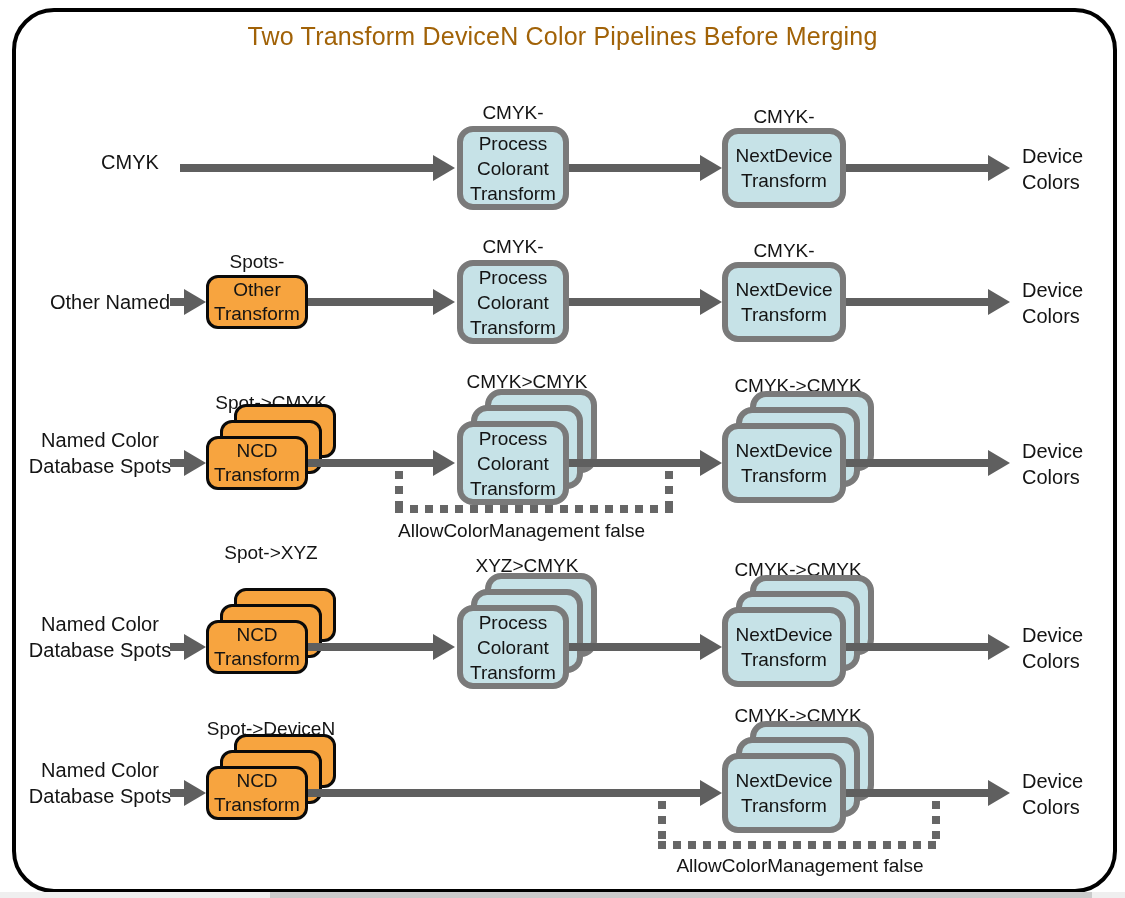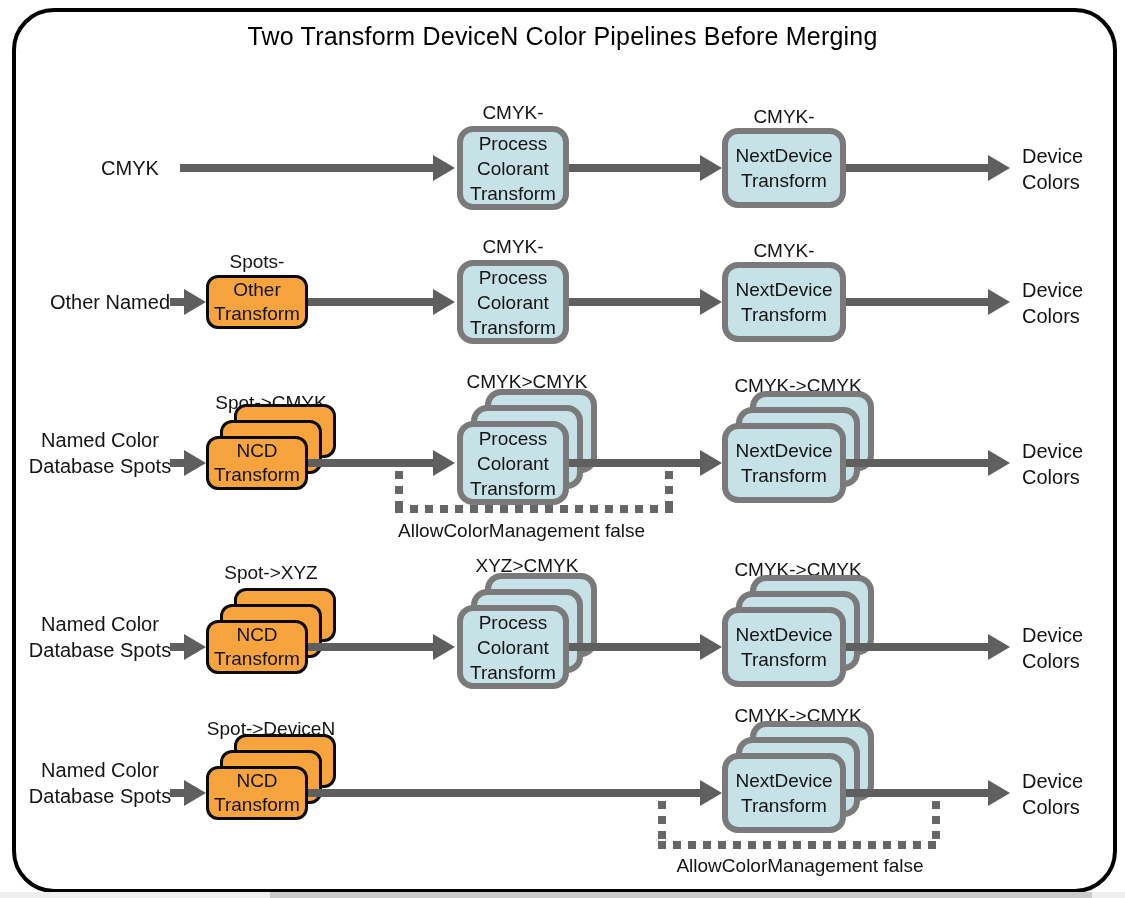--- a/index.html
+++ b/index.html
@@ -7,21 +7,21 @@
     width:1125px;height:898px;background:#ffffff;position:relative;
     font-family:"Liberation Sans", sans-serif;color:#141414;overflow:hidden;
   }
   #canvas{position:absolute;inset:0;}
   .frame{
     position:absolute;left:12px;top:8px;width:1097px;height:877px;
     border:4px solid #000;border-radius:42px;background:transparent;
   }
   .title{
     position:absolute;left:0;top:22px;width:1125px;text-align:center;
-    font-size:25px;letter-spacing:0.2px;color:#000000;
+    font-size:25px;letter-spacing:0.2px;color:#a16207;
   }
   .srclabel{position:absolute;text-align:center;font-size:20px;line-height:26px;}
   .sinklabel{position:absolute;text-align:left;font-size:20px;line-height:26px;}
   .shaft{position:absolute;height:8px;background:#5f5f5f;}
   .head{
     position:absolute;width:0;height:0;
     border-left:22px solid #5f5f5f;border-top:13px solid transparent;border-bottom:13px solid transparent;
   }
   .bluebox{
     position:absolute;background:#c6e2e7;border:6px solid #7a7a7a;border-radius:16px;
@@ -40,21 +40,21 @@
   .strip-light{position:absolute;left:0;top:892px;width:1125px;height:6px;background:#efefef;}
   .strip-dark{position:absolute;left:270px;top:892px;width:822px;height:6px;background:#cbcbcb;}
 </style>
 </head>
 <body>
 
 <div id="canvas">
   <div class="frame"></div>
   <div class="title">Two Transform DeviceN Color Pipelines Before Merging</div>
 
-  <div class="srclabel" style="left:50px;top:155px;width:160px;">
+  <div class="srclabel" style="left:50px;top:149px;width:160px;">
     <div>CMYK</div>
   </div>
   <div class="shaft" style="left:180px;top:164px;width:253px;"></div>
   <div class="head" style="left:433px;top:155px;"></div>
 
   <div class="convlabel" style="left:457px;top:102px;width:112px;">CMYK-&gt;CMYK</div>
   <div class="bluebox" style="left:457px;top:126px;width:112px;height:84px;">
     <div>Process</div>
     <div>Colorant</div>
     <div>Transform</div>
@@ -164,21 +164,21 @@
   <div class="dot-v" style="left:665px;top:471px;height:38px;"></div>
   <div class="note" style="left:398px;top:520px;">AllowColorManagement false</div>
 
   <div class="srclabel" style="left:20px;top:611px;width:160px;">
     <div>Named Color</div>
     <div>Database Spots</div>
   </div>
   <div class="shaft" style="left:170px;top:643px;width:14px;"></div>
   <div class="head" style="left:184px;top:634px;"></div>
 
-  <div class="convlabel" style="left:206px;top:562px;width:130px;">Spot-&gt;XYZ</div>
+  <div class="convlabel" style="left:206px;top:542px;width:130px;">Spot-&gt;XYZ</div>
   <div class="orangebox" style="left:234px;top:588px;width:102px;height:54px;"></div>
   <div class="orangebox" style="left:220px;top:604px;width:102px;height:54px;"></div>
   <div class="orangebox" style="left:206px;top:620px;width:102px;height:54px;">
     <div>NCD</div>
     <div>Transform</div>
   </div>
 
   <div class="shaft" style="left:308px;top:643px;width:125px;"></div>
   <div class="head" style="left:433px;top:634px;"></div>
 

